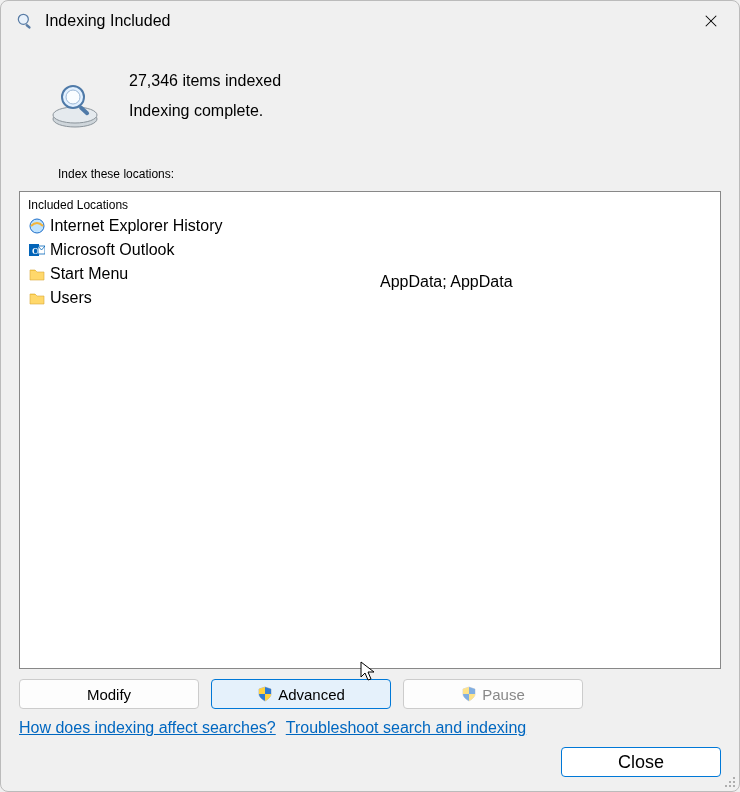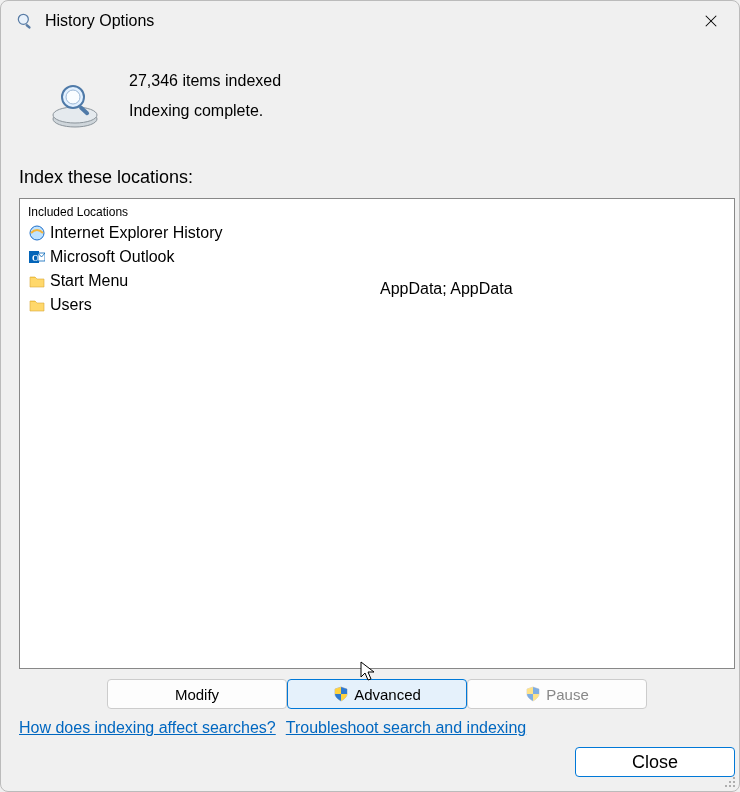--- a/index.html
+++ b/index.html
@@ -38,42 +38,42 @@
       display: flex;
       align-items: center;
       justify-content: center;
       font-size: 16px;
       color: #000;
       cursor: pointer;
       margin-right: -6px;
     }
     .content {
       flex: 1;
-      padding: 8px 4px 14px 18px;
+      padding: 8px 18px 14px 18px;
       display: flex;
       flex-direction: column;
     }
     .status-block {
       display: flex;
       align-items: center;
       gap: 28px;
       margin-left: 30px;
       margin-top: 12px;
       margin-bottom: 36px;
     }
     .status-icon {
       width: 52px;
       height: 52px;
       display: flex;
       align-items: center;
       justify-content: center;
       margin-top: 18px;
     }
     .status-text { font-size: 16px; line-height: 1.9; }
-    .locations-label { font-size: 18px; margin-bottom: 10px; }
+    .locations-label { font-size: 12px; margin-bottom: 10px; margin-left: 39px; }
     .locations-panel {
       border: 1px solid #888;
       background: #fff;
       flex: 1;
       display: flex;
       min-height: 0;
     }
     .col { padding: 6px 8px 8px 8px; display: flex; flex-direction: column; }
     .col-left { width: 352px; border-right: 0px solid #ddd; }
     .col-right { flex: 1; }
@@ -82,23 +82,22 @@
       display: flex;
       align-items: center;
       gap: 4px;
       font-size: 16px;
       height: 24px;
     }
     .loc-icon { width: 18px; height: 18px; display: inline-flex; align-items: center; justify-content: center; }
     .exclude-row { font-size: 16px; height: 24px; display: flex; align-items: center; }
     .button-row {
       display: flex;
-      gap: 0;
+      gap: 12px;
       margin-top: 10px;
-      justify-content: center;
     }
     .btn {
       width: 180px;
       height: 30px;
       border: 1px solid #ccc;
       background: #fdfdfd;
       border-radius: 4px;
       font-size: 15px;
       display: flex;
       align-items: center;
@@ -151,21 +150,21 @@
 <body>
 
 <div class="window">
   <div class="titlebar">
     <span class="titlebar-icon">
       <svg viewBox="0 0 24 24" width="20" height="20">
         <circle cx="10" cy="10" r="6" fill="#e8f1fb" stroke="#5a7da6" stroke-width="1.5"></circle>
         <rect x="14" y="15" width="7" height="3" rx="1.5" transform="rotate(40 14 15)" fill="#5a7da6"></rect>
       </svg>
     </span>
-    <span class="titlebar-title">History Options</span>
+    <span class="titlebar-title">Indexing Included</span>
     <div class="close-btn">
       <svg viewBox="0 0 16 16" width="14" height="14">
         <line x1="2" y1="2" x2="14" y2="14" stroke="#000" stroke-width="1.2"></line>
         <line x1="14" y1="2" x2="2" y2="14" stroke="#000" stroke-width="1.2"></line>
       </svg>
     </div>
   </div>
 
   <div class="content">
     <div class="status-block">

